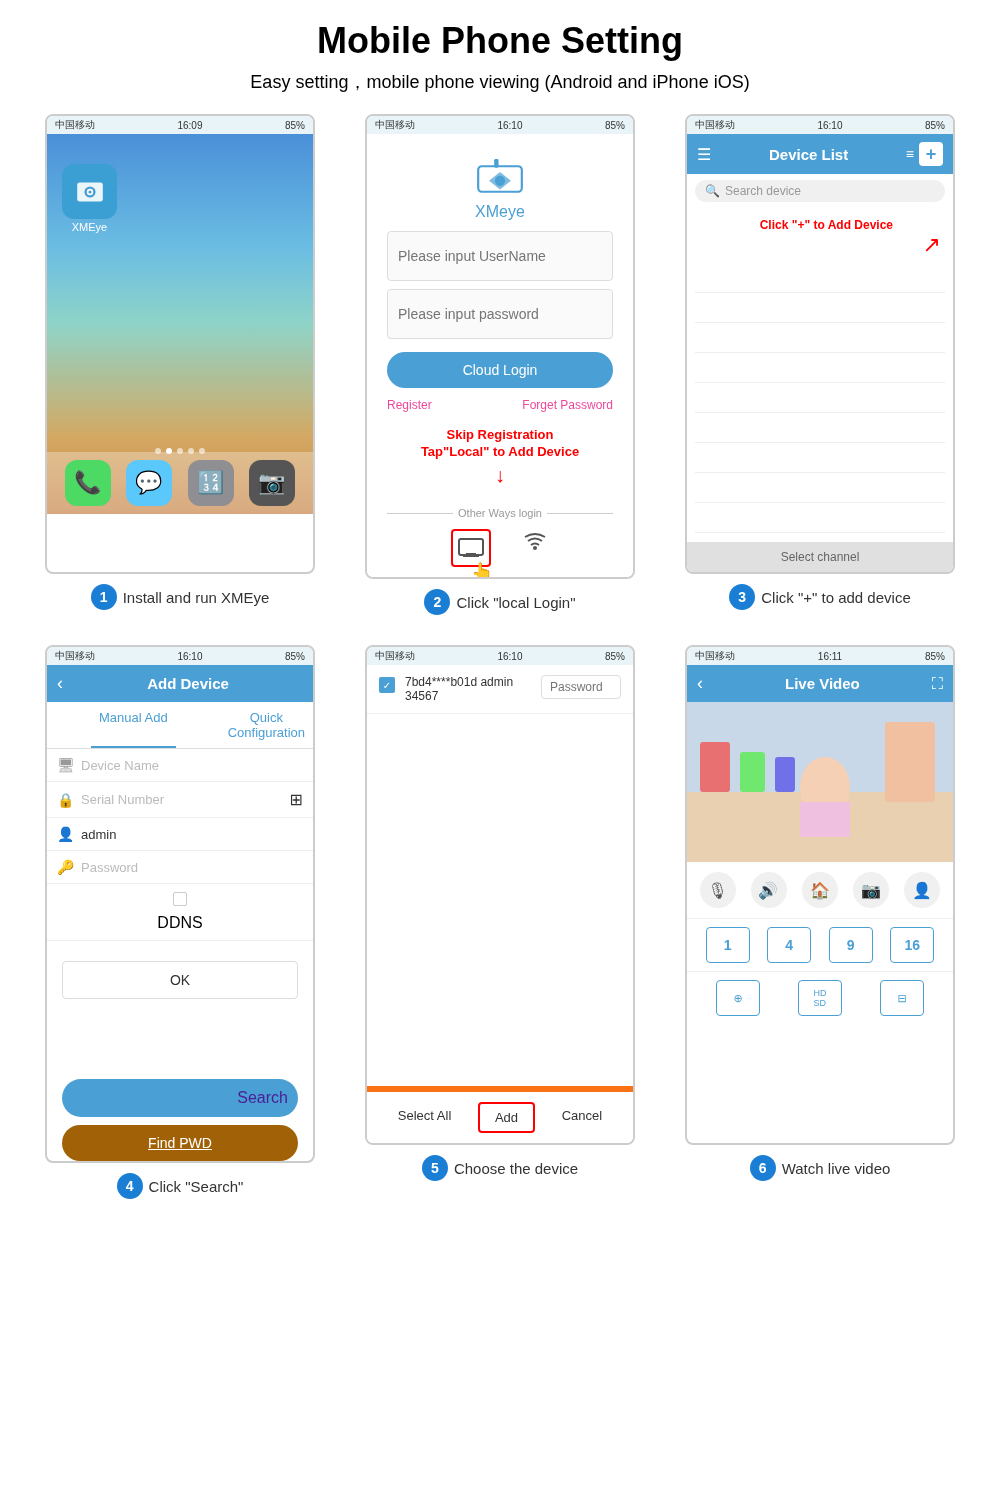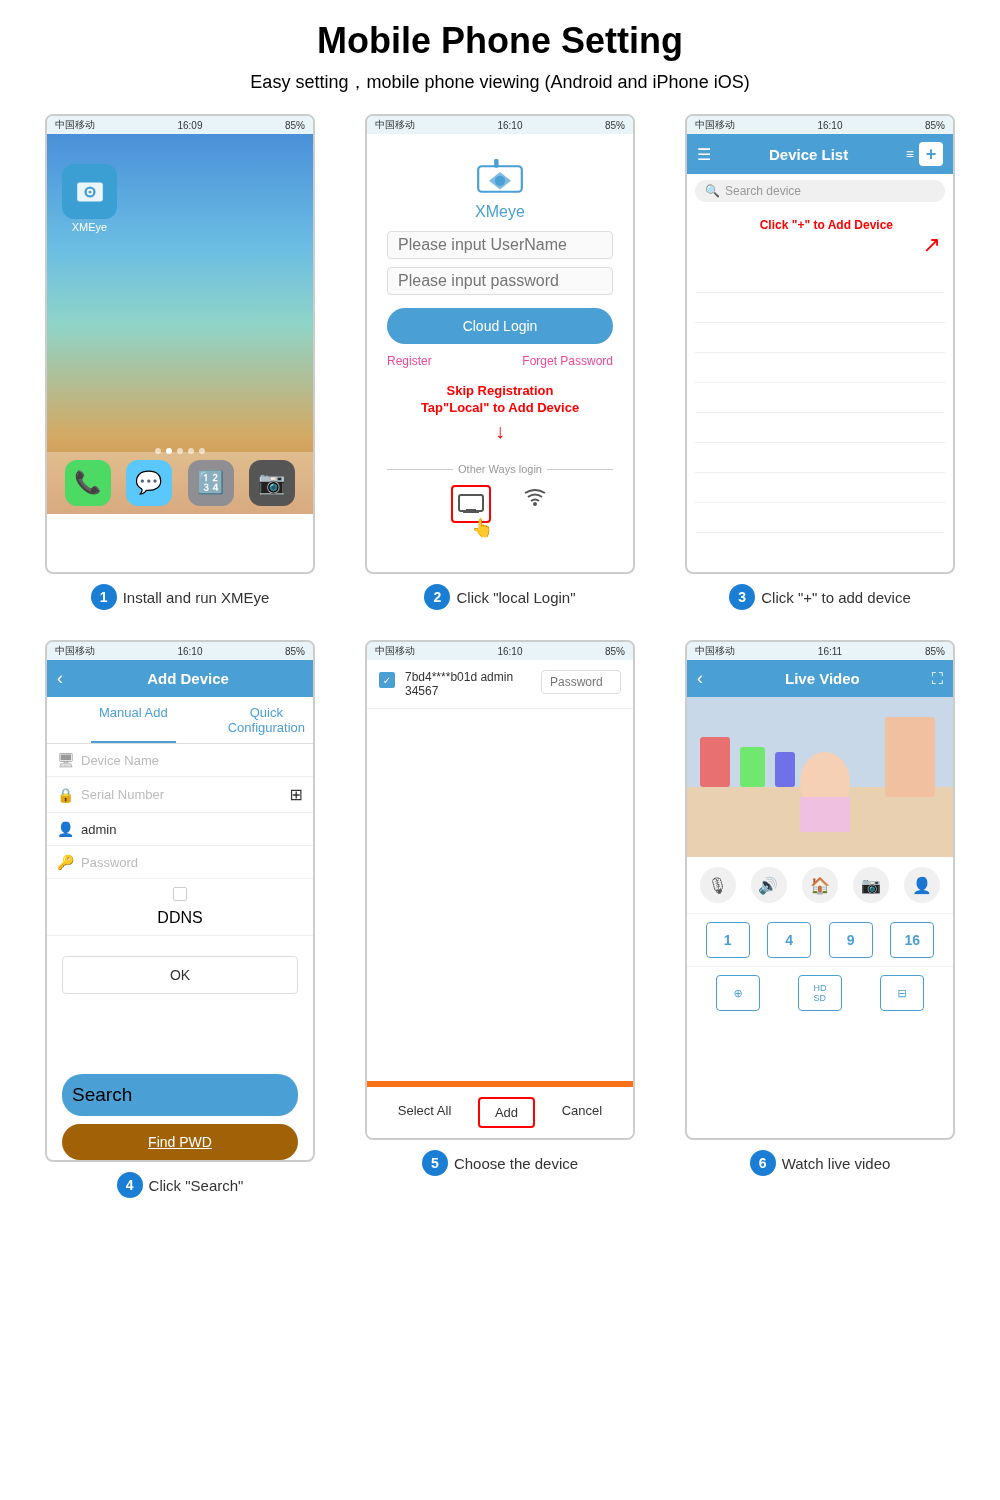--- a/index.html
+++ b/index.html
@@ -151,22 +151,22 @@
     .xmeye-logo svg { width: 60px; height: 40px; }
     .xmeye-name {
       color: #4a9fd4;
       font-size: 16px;
       margin-top: 4px;
     }
     .login-input {
       width: 100%;
       border: 1px solid #ddd;
       border-radius: 4px;
-      padding: 4px 10px;
-      font-size: 16px;
+      padding: 16px 10px;
+      font-size: 14px;
       color: #aaa;
       margin-bottom: 8px;
       background: #fafafa;
     }
     .cloud-login-btn {
       width: 100%;
       background: #4a9fd4;
       color: #fff;
       border: none;
       border-radius: 20px;
@@ -333,24 +333,24 @@
       border-radius: 4px;
       text-align: center;
       padding: 10px;
       font-size: 14px;
       color: #333;
     }
     .search-btn {
       margin: 80px 15px 8px;
       background: #4a9fd4;
       border-radius: 20px;
-      text-align: left;
+      text-align: right;
       padding: 10px;
-      font-size: 19px;
-      color: #000000;
+      font-size: 16px;
+      color: #4c1d95;
       position: relative;
     }
     .find-pwd-btn {
       margin: 0 15px;
       background: #a16207;
       border-radius: 20px;
       text-align: center;
       padding: 10px;
       font-size: 14px;
       color: #fff;
@@ -602,20 +602,21 @@
         <div class="empty-row"></div>
         <div class="empty-row"></div>
         <div class="empty-row"></div>
         <div class="empty-row"></div>
         <div class="empty-row"></div>
         <div class="empty-row"></div>
         <div class="empty-row"></div>
         <div class="empty-row"></div>
         <div class="empty-row"></div>
       </div>
+      <div class="select-channel">Select channel</div>
     </div>
     <div class="step-label">
       <div class="step-circle">3</div>
       <span class="step-text">Click "+" to add device</span>
     </div>
   </div>
 
 </div>
 
 <div class="row">

